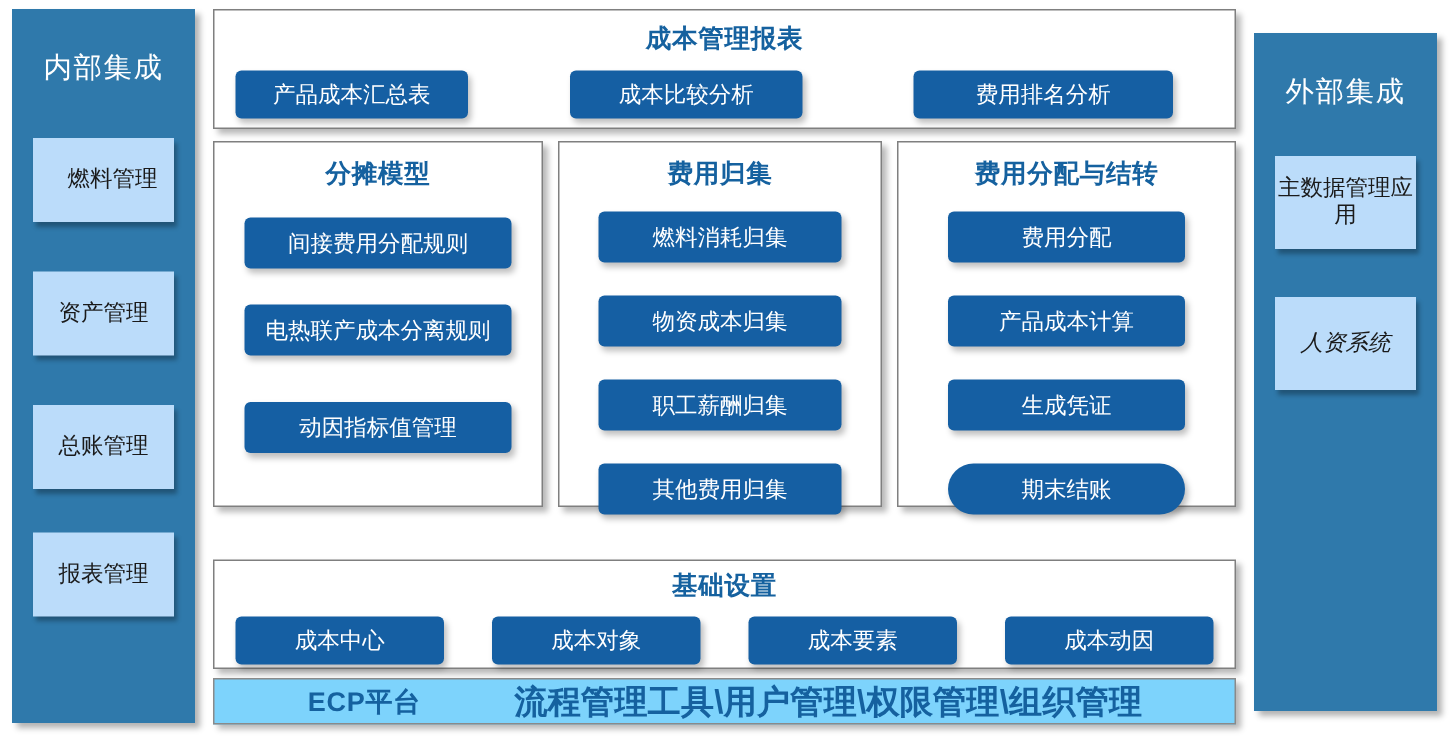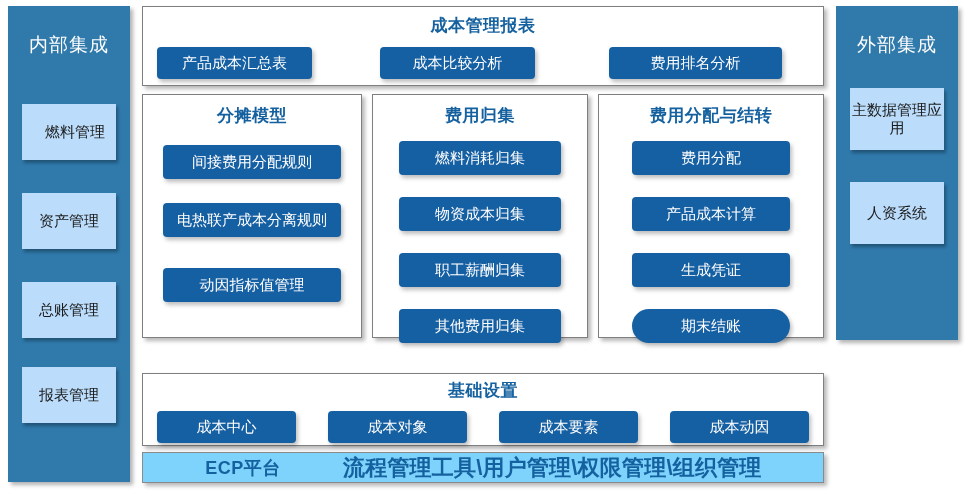--- a/index.html
+++ b/index.html
@@ -11,21 +11,21 @@
   }
   .stage { position: relative; width: 969px; height: 491px; }
 
   
   .rail {
     position: absolute;
     background: #2f79ab;
     box-shadow: 3px 3px 4px rgba(0,0,0,0.30);
   }
   .rail-left  { left: 8px;   top: 6px; width: 122px; height: 476px; }
-  .rail-right { left: 836px; top: 6px; width: 122px; height: 334px; }
+  .rail-right { left: 836px; top: 22px; width: 122px; height: 452px; }
   .rail-title {
     color: #ffffff;
     font-size: 19px;
     font-weight: 400;
     text-align: center;
     letter-spacing: 1px;
     margin-top: 26px;
   }
   .rail-box {
     background: #bbdcfa;
@@ -34,26 +34,26 @@
     text-align: center;
     display: flex;
     align-items: center;
     justify-content: center;
     line-height: 1.22;
     box-shadow: 2px 3px 3px rgba(0,0,0,0.30);
     margin: 0 auto;
   }
   .rail-left .rail-box  { width: 94px; height: 56px; }
   .rail-right .rail-box { width: 94px; height: 62px; }
-  .rl-b1 { margin-top: 46px; padding-left: 12px; }
+  .rl-b1 { margin-top: 34px; padding-left: 12px; }
   .rl-b2 { margin-top: 33px; }
   .rl-b3 { margin-top: 33px; }
   .rl-b4 { margin-top: 29px; }
   .rr-b1 { margin-top: 30px; }
-  .rr-b2 { margin-top: 32px; }
+  .rr-b2 { margin-top: 32px; font-style: italic; }
 
   
   .panel {
     position: absolute;
     background: #ffffff;
     border: 1px solid #7f7f7f;
     box-shadow: 3px 3px 4px rgba(0,0,0,0.28);
   }
   .panel-title {
     color: #15619f;

